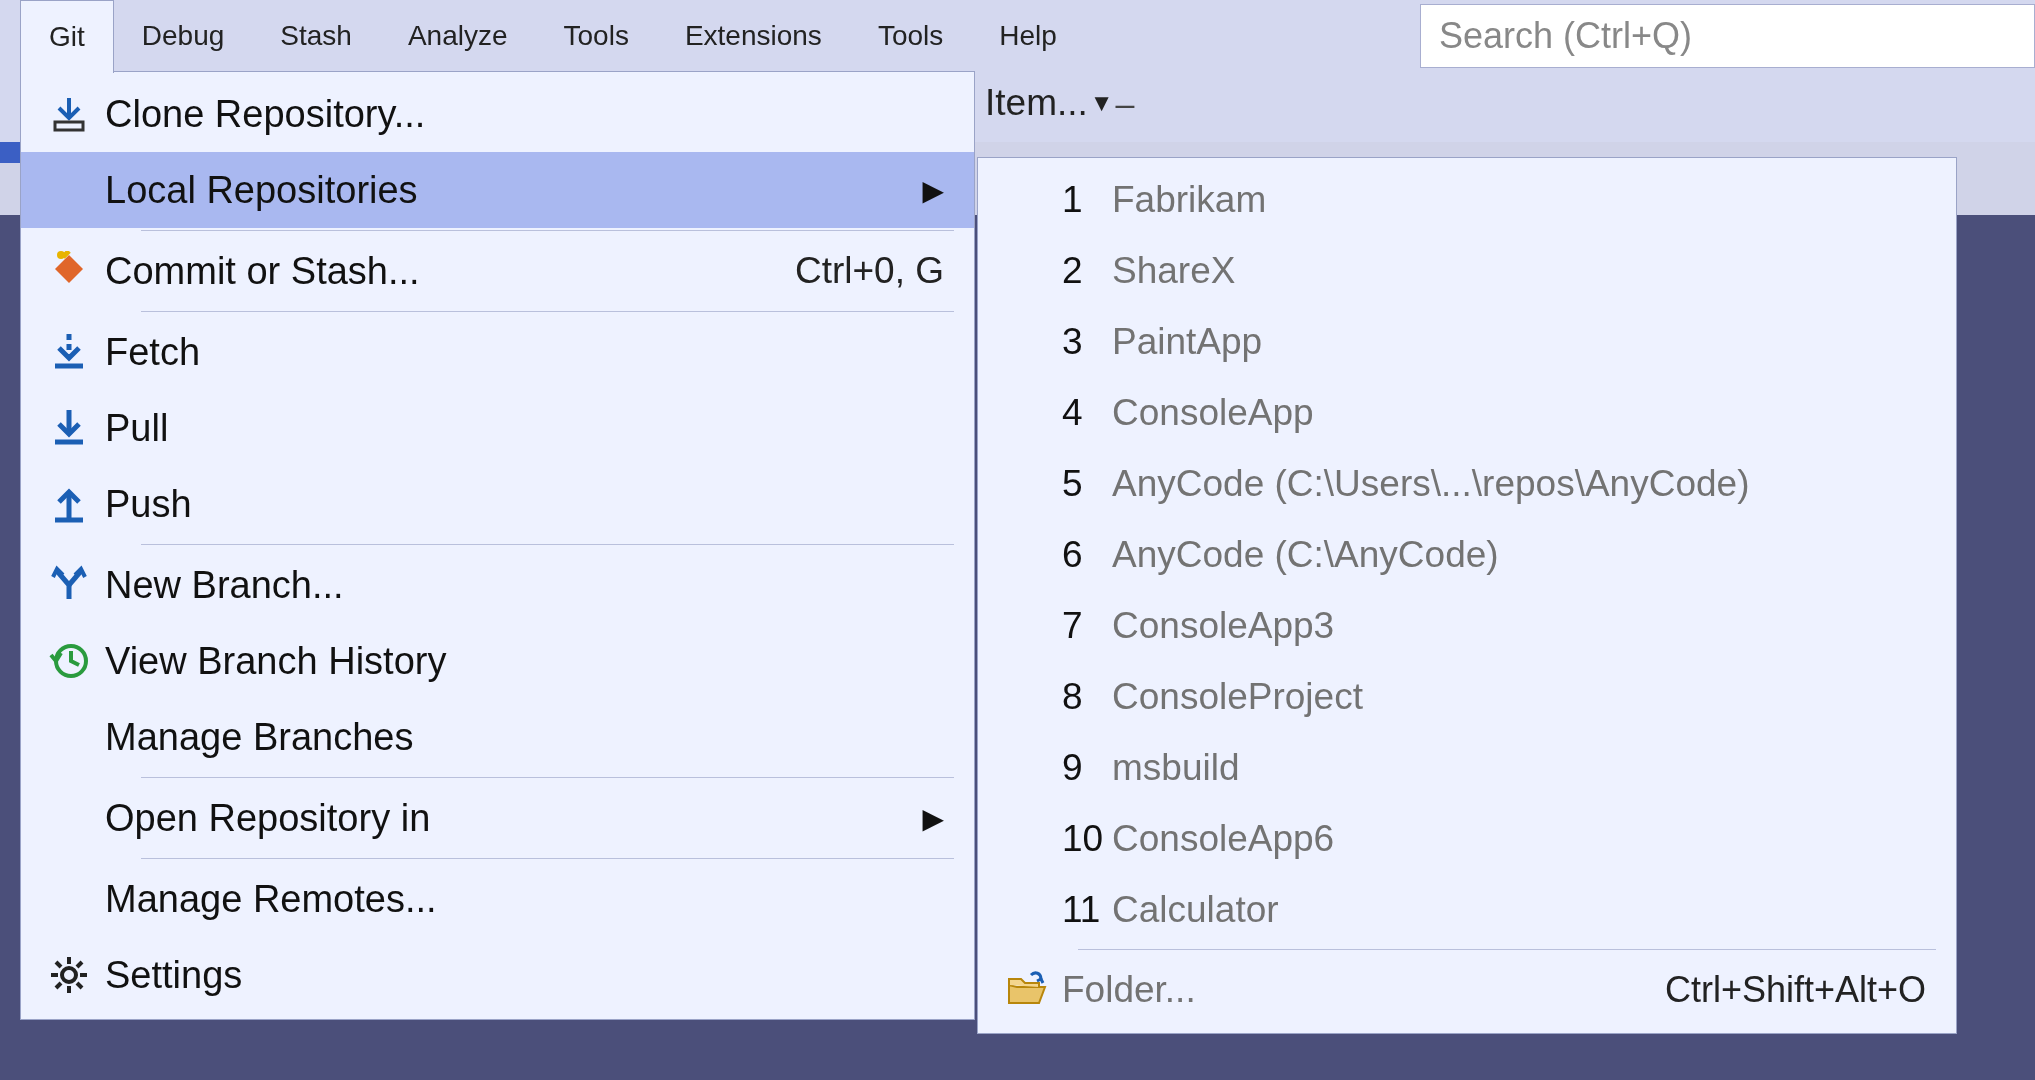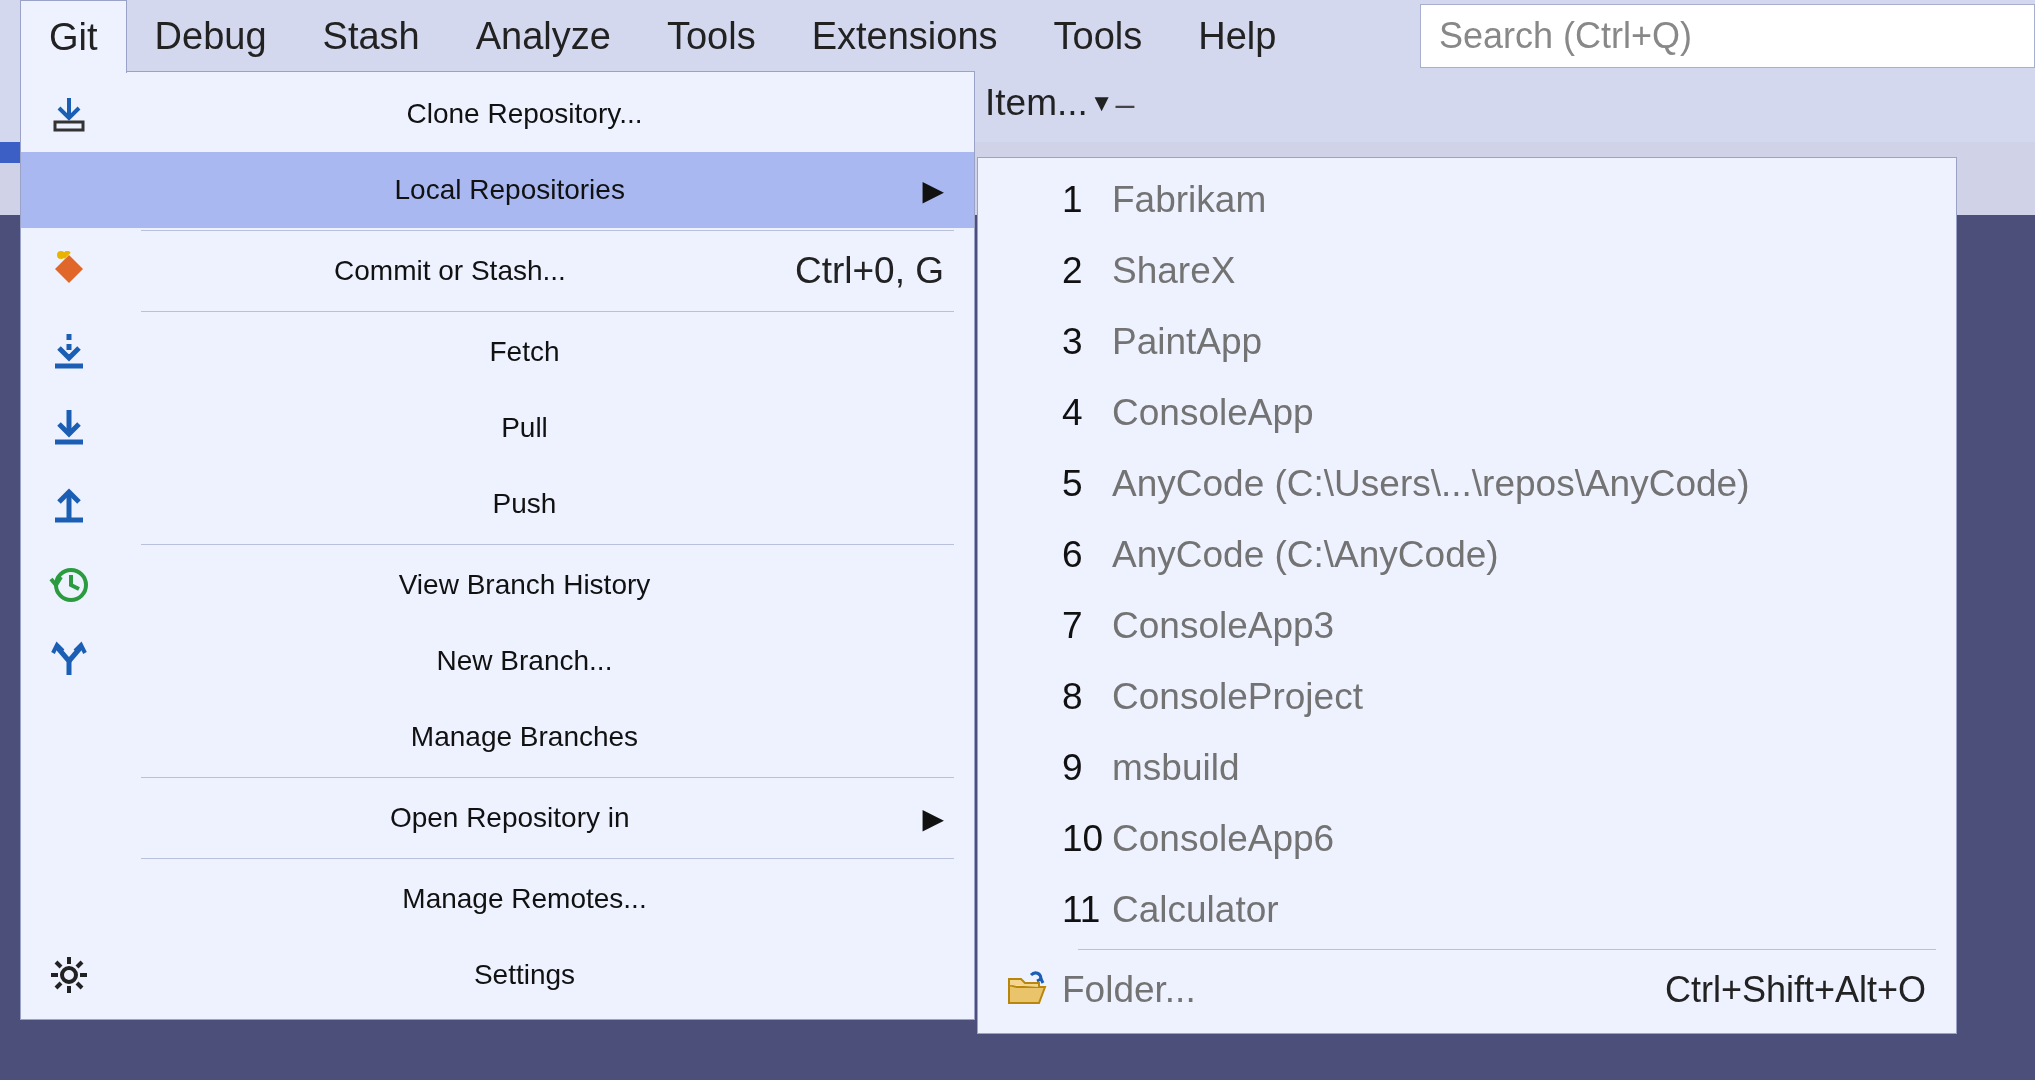--- a/index.html
+++ b/index.html
@@ -21,21 +21,21 @@
   }
   .menubar {
     display: flex;
     align-items: center;
     height: 72px;
     background: #d4d8ef;
     padding-left: 20px;
     gap: 0;
   }
   .menubar-item {
-    font-size: 38px;
+    font-size: 28px;
     color: #222;
     padding: 10px 28px;
     cursor: default;
     line-height: 52px;
   }
   .menubar-item.open {
     background: #eef2ff;
     border: 1px solid #9aa3c7;
     border-bottom: none;
     position: relative;
@@ -102,24 +102,23 @@
     padding-left: 12px;
     padding-right: 30px;
   }
   .dropdown .row .icon-slot {
     width: 72px;
     display: flex;
     justify-content: center;
     align-items: center;
   }
   .dropdown .row .label {
-    font-size: 28px;
+    font-size: 38px;
     color: #111;
     flex: 1;
-    text-align: center;
   }
   .dropdown .row .shortcut {
     font-size: 37px;
     color: #222;
   }
   .dropdown .row .arrow {
     font-size: 28px;
     color: #111;
     margin-left: 8px;
   }
@@ -271,38 +270,38 @@
       </svg>
     </span>
     <span class="label">Push</span>
   </div>
 
   <div class="sep"></div>
 
   <div class="row">
     <span class="icon-slot">
       <svg width="40" height="40" viewBox="0 0 40 40">
-        <circle cx="22" cy="20" r="15" fill="none" stroke="#2a9b3e" stroke-width="4"></circle>
-        <polyline points="22,10 22,20 30,24" fill="none" stroke="#2a9b3e" stroke-width="4"></polyline>
-        <polyline points="2,14 7,20 12,12" fill="none" stroke="#2a9b3e" stroke-width="4"></polyline>
-      </svg>
-    </span>
-    <span class="label">View Branch History</span>
-  </div>
-
-  <div class="row">
-    <span class="icon-slot">
-      <svg width="40" height="40" viewBox="0 0 40 40">
         <path d="M20 34 L20 20 L8 6" fill="none" stroke="#1b5fb4" stroke-width="5"></path>
         <path d="M20 20 L32 6" fill="none" stroke="#1b5fb4" stroke-width="5"></path>
         <polyline points="4,12 8,4 14,10" fill="none" stroke="#1b5fb4" stroke-width="4"></polyline>
         <polyline points="26,10 32,4 36,12" fill="none" stroke="#1b5fb4" stroke-width="4"></polyline>
       </svg>
     </span>
     <span class="label">New Branch...</span>
+  </div>
+
+  <div class="row">
+    <span class="icon-slot">
+      <svg width="40" height="40" viewBox="0 0 40 40">
+        <circle cx="22" cy="20" r="15" fill="none" stroke="#2a9b3e" stroke-width="4"></circle>
+        <polyline points="22,10 22,20 30,24" fill="none" stroke="#2a9b3e" stroke-width="4"></polyline>
+        <polyline points="2,14 7,20 12,12" fill="none" stroke="#2a9b3e" stroke-width="4"></polyline>
+      </svg>
+    </span>
+    <span class="label">View Branch History</span>
   </div>
 
   <div class="row">
     <span class="icon-slot"></span>
     <span class="label">Manage Branches</span>
   </div>
 
   <div class="sep"></div>
 
   <div class="row">

